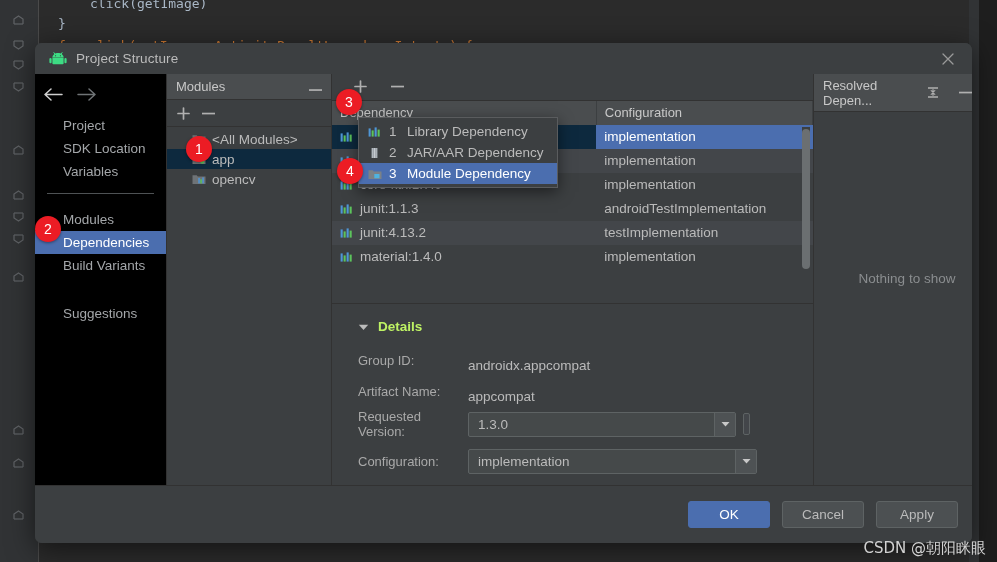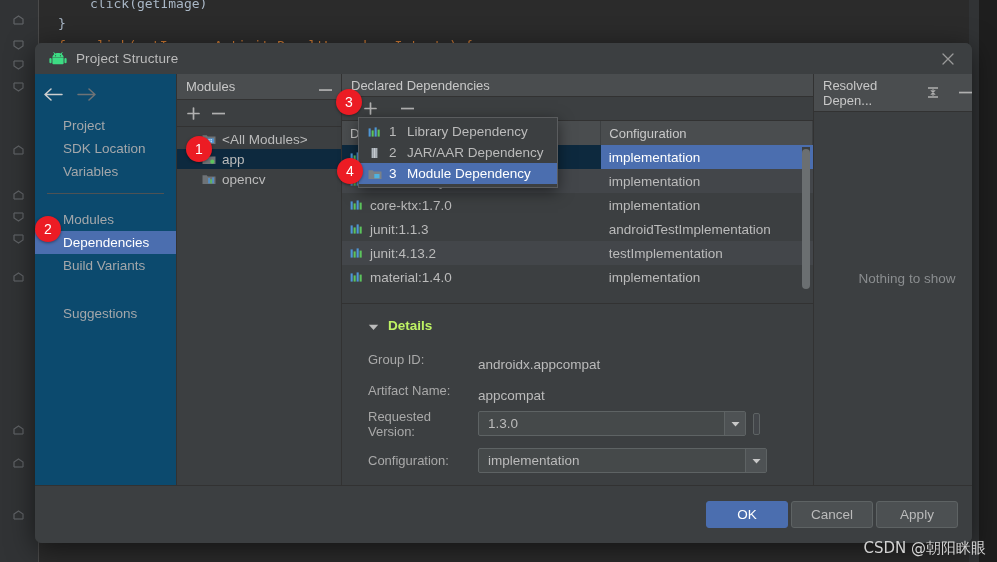--- a/index.html
+++ b/index.html
@@ -77,22 +77,22 @@
   }
 
   
   #dialog-body {
     position: absolute; top: 31px; left: 0; right: 0; bottom: 58px;
     display: flex;
   }
 
   
   #leftnav {
-    width: 142px;
-    background: #0c4a6e;
+    width: 132px;
+    background: #000000;
     border-right: 1px solid #323232;
     position: relative;
     flex: none;
   }
   #nav-arrows {
     display: flex; align-items: center;
     padding: 9px 0 0 8px;
     gap: 14px;
     height: 34px;
   }
@@ -300,21 +300,21 @@
   }
 
   
   #footer {
     position: absolute; left: 0; right: 0; bottom: 0;
     height: 58px;
     background: #3c3f41;
     border-top: 1px solid #323232;
     display: flex; align-items: center; justify-content: flex-end;
     padding-right: 14px;
-    gap: 3px;
+    gap: 12px;
   }
   .btn {
     height: 27px;
     min-width: 82px;
     border-radius: 3px;
     border: 1px solid #5e6364;
     background: #4c5052;
     color: #bbbbbb;
     font-size: 13.5px;
     font-family: "Liberation Sans", sans-serif;
@@ -578,23 +578,20 @@
                 <rect x="8.3" y="6.3" width="1.5" height="4.1" fill="#5cc45c"></rect>
                 <rect x="10.3" y="4.4" width="1.5" height="6.0" fill="#4f96d6"></rect>
               </svg>
             </span>
             <span>opencv</span>
           </div>
         </div>
       </div>
 
       <div id="declared-pane">
-        <div class="pane-header">
-          <span>Declared Dependencies</span>
-        </div>
         <div class="pane-toolbar">
           <span class="tb-btn" style="margin-left:12px">
             <svg width="13" height="13" viewBox="0 0 13 13">
                 <path d="M6.5 1v11M1 6.5h11" stroke="#b0b0b0" stroke-width="1.7" stroke-linecap="round"></path>
               </svg>
           </span>
           <span class="tb-btn" style="margin-left:12px">
             <svg width="13" height="3" viewBox="0 0 13 3">
                 <rect x="0" y="0.7" width="13" height="1.7" fill="#b0b0b0"></rect>
               </svg>

